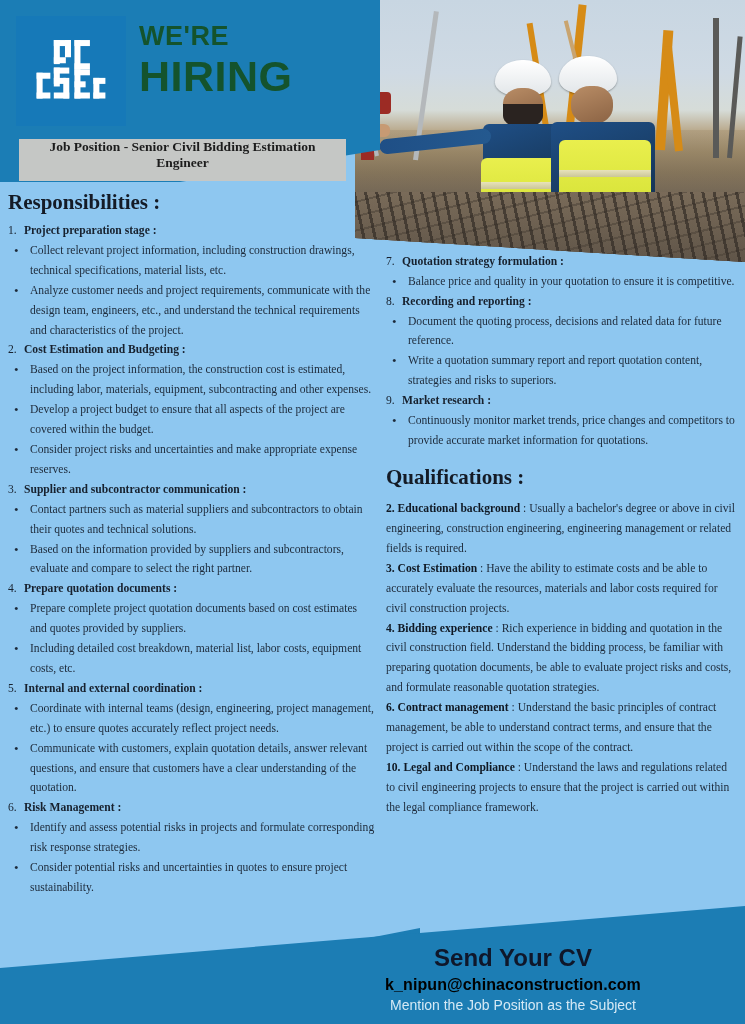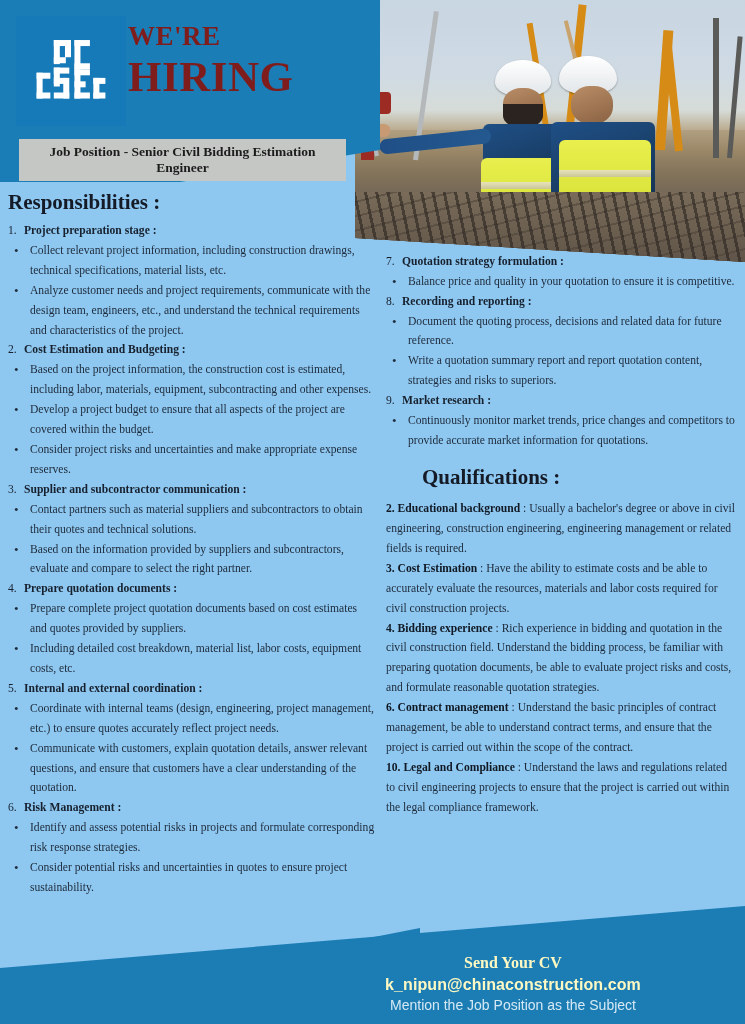--- a/index.html
+++ b/index.html
@@ -109,38 +109,38 @@
   
   .logo-box {
     position: absolute; left: 16px; top: 16px;
     width: 110px; height: 110px;
     background: #1679b8;
     z-index: 3;
     display: flex; align-items: center; justify-content: center;
   }
 
   .headline {
-    position: absolute; left: 128px; top: 22px;
-    z-index: 3; color: #7f1d1d;
-    font-family: Liberation Serif, serif;
+    position: absolute; left: 139px; top: 22px;
+    z-index: 3; color: #14532d;
+    font-family: Liberation Sans, sans-serif;
   }
   .headline .l1 {
     font-size: 27px; font-weight: 700; letter-spacing: .5px; line-height: 1.1;
   }
   .headline .l2 {
     font-size: 43px; font-weight: 700; letter-spacing: .5px; line-height: 1.05;
     margin-top: 2px;
   }
 
   .job-banner {
     position: absolute; left: 19px; top: 139px;
     width: 327px; height: 42px;
     background: #c5c7c5;
     z-index: 4;
-    display: flex; align-items: center; justify-content: center;
+    display: flex; justify-content: center;
     text-align: center;
     padding: 0 8px;
   }
   .job-banner span {
     font-family: "Liberation Serif", serif;
     font-size: 13.5px; font-weight: 700; color: #1c1c1c; line-height: 1.18;
   }
 
   
   .col {
@@ -149,21 +149,21 @@
     color: #1d2a3a;
   }
   .col-left  { left: 8px;  top: 190px; width: 368px; }
   .col-right { left: 386px; top: 252px; width: 352px; }
 
   .sec-title {
     font-family: "Liberation Serif", serif;
     font-size: 21px; font-weight: 700; color: #141b26;
     margin-bottom: 7px;
   }
-  .col-right .sec-title { margin-top: 14px; margin-bottom: 9px; margin-left: 36px; }
+  .col-right .sec-title { margin-top: 14px; margin-bottom: 9px; }
 
   ol.items { list-style: none; }
 
   li.numhead {
     font-size: 11.6px; font-weight: 700; color: #17212e;
     line-height: 1.62; padding-left: 16px; position: relative;
     margin-top: 1px;
   }
   li.numhead .num {
     position: absolute; left: 0; top: 0; font-weight: 400;
@@ -191,26 +191,26 @@
     width: 745px; height: 118px;
     background: #1c7db4;
     z-index: 6;
     clip-path: polygon(0 62px, 745px 0, 745px 118px, 0 118px);
   }
   .footer-inner {
     position: absolute; right: 22px; bottom: 8px;
     text-align: center; width: 420px;
   }
   .f-cv {
-    font-family: Liberation Serif, serif;
-    font-size: 16px; color: #fef9c3; font-weight: 700; line-height: 1.25;
+    font-family: Liberation Sans, sans-serif;
+    font-size: 24px; color: #0f172a; font-weight: 700; line-height: 1.25;
   }
   .f-mail {
     font-family: "Liberation Sans", sans-serif;
-    font-size: 16px; color: #fef9c3; font-weight: 700; line-height: 1.45;
+    font-size: 16px; color: #000000; font-weight: 700; line-height: 1.45;
     letter-spacing: .1px;
   }
   .f-note {
     font-family: "Liberation Sans", sans-serif;
     font-size: 14px; color: #d5e9f5; font-weight: 400; line-height: 1.4;
   }
 
   
   .left-wedge {
     position: absolute; left: 0; bottom: 0;

